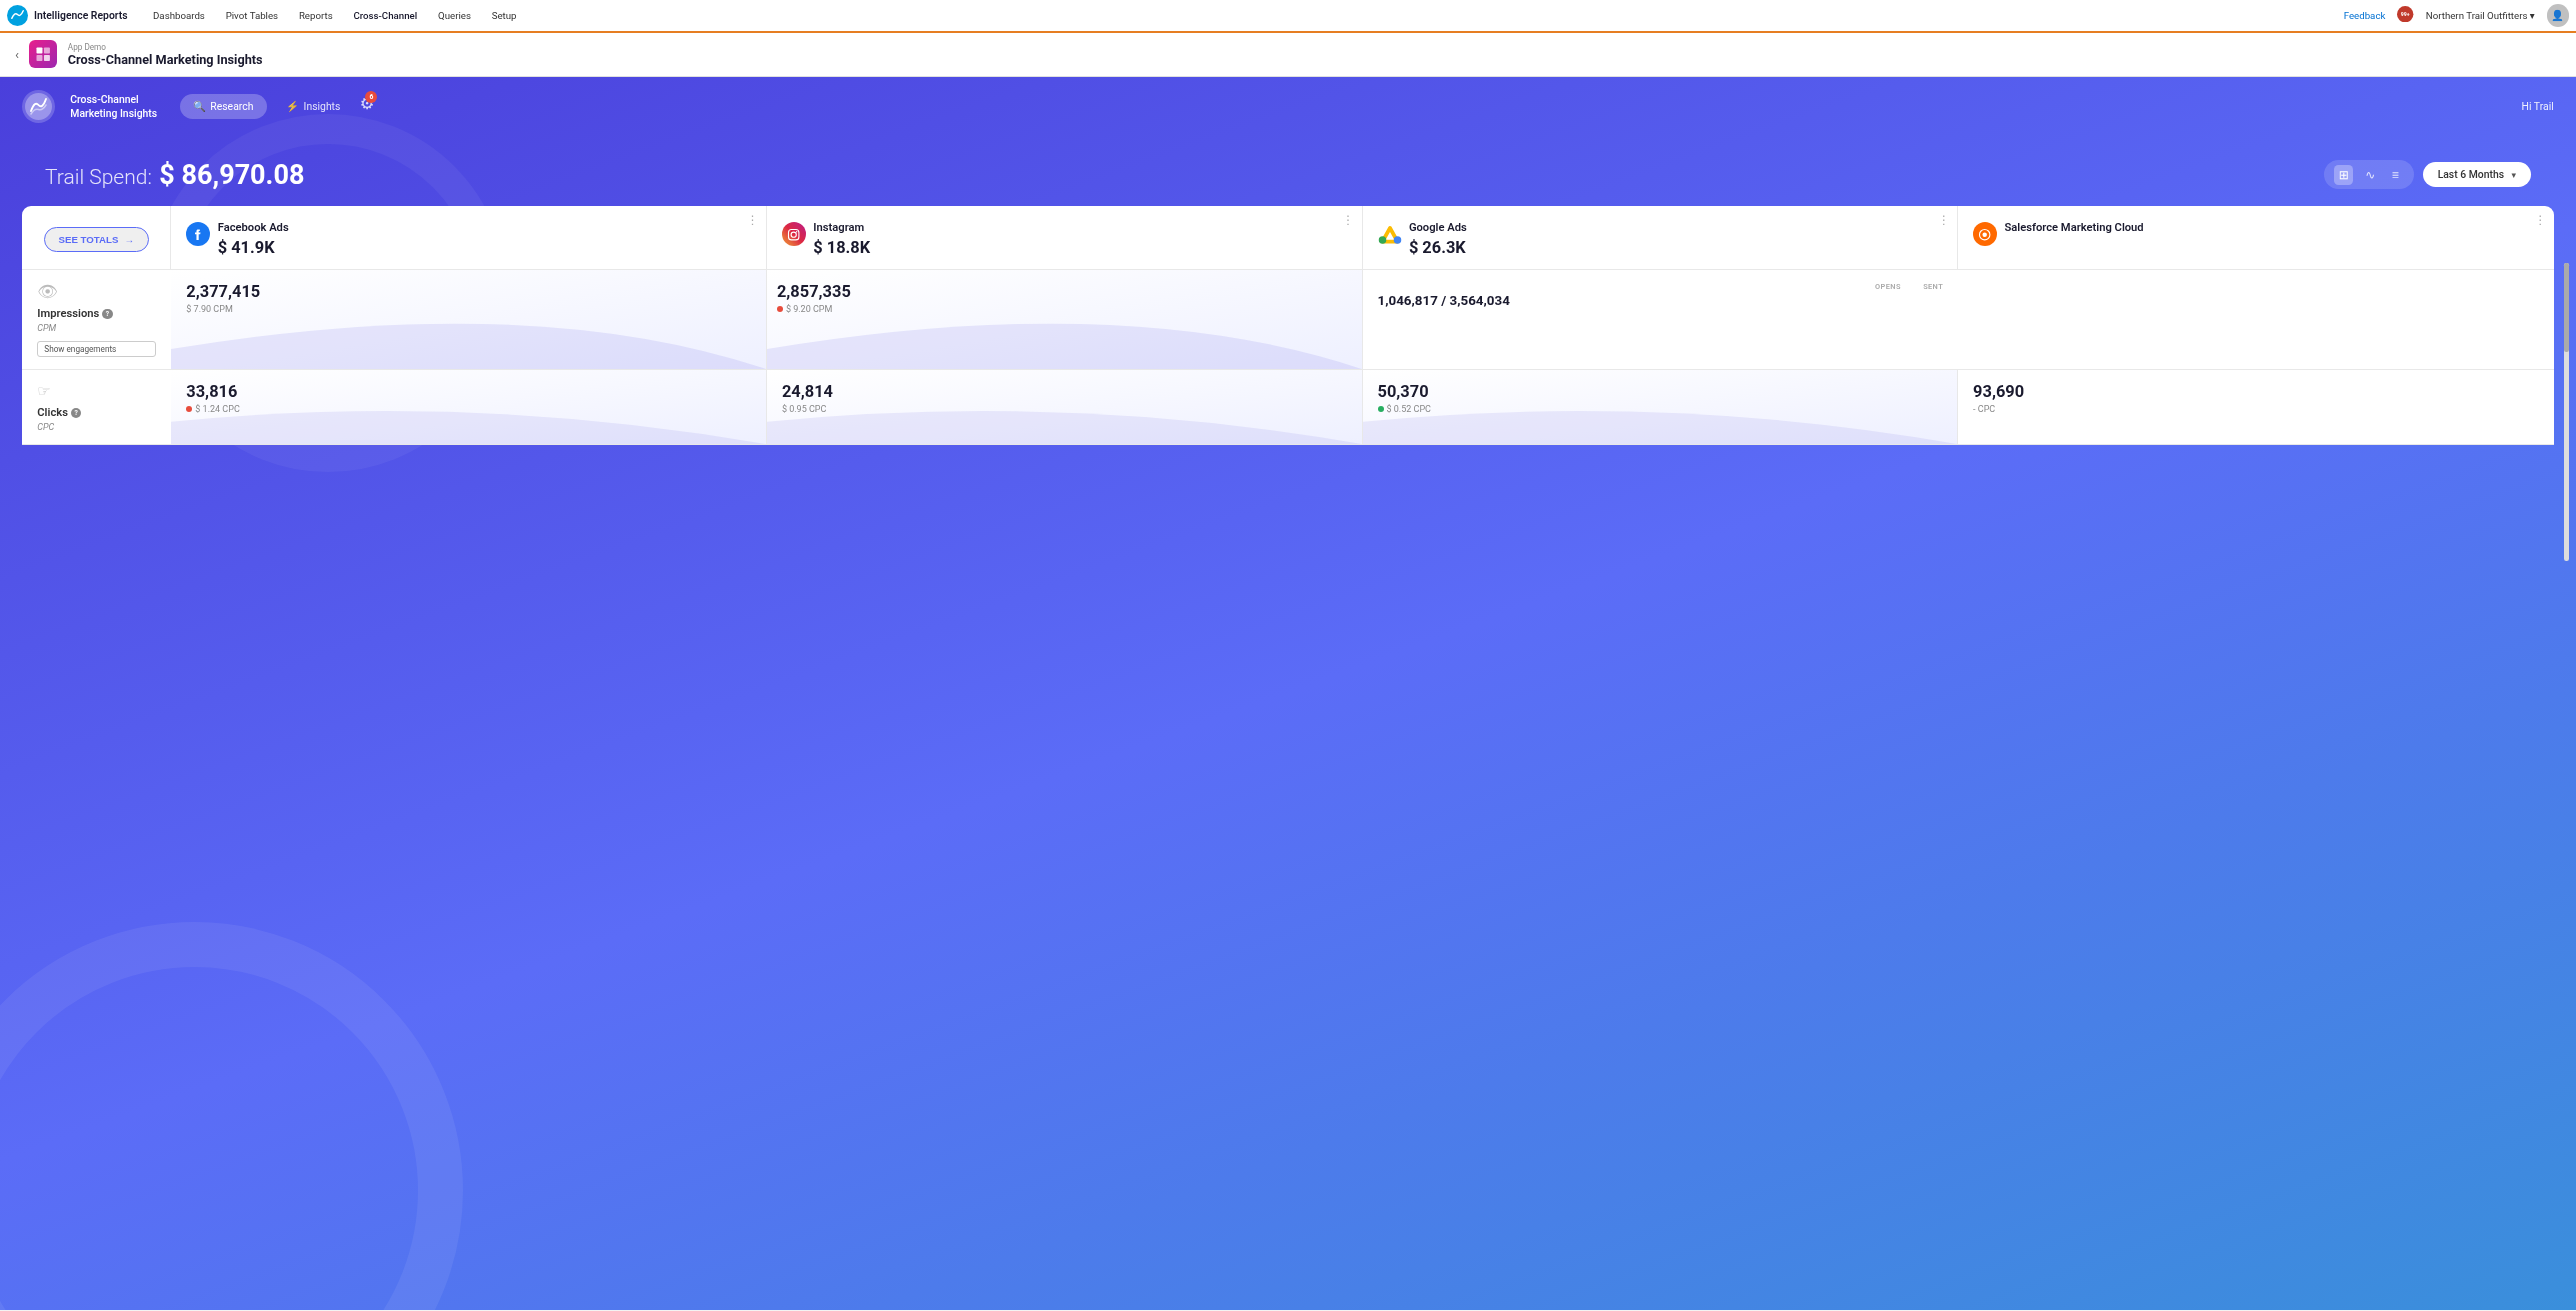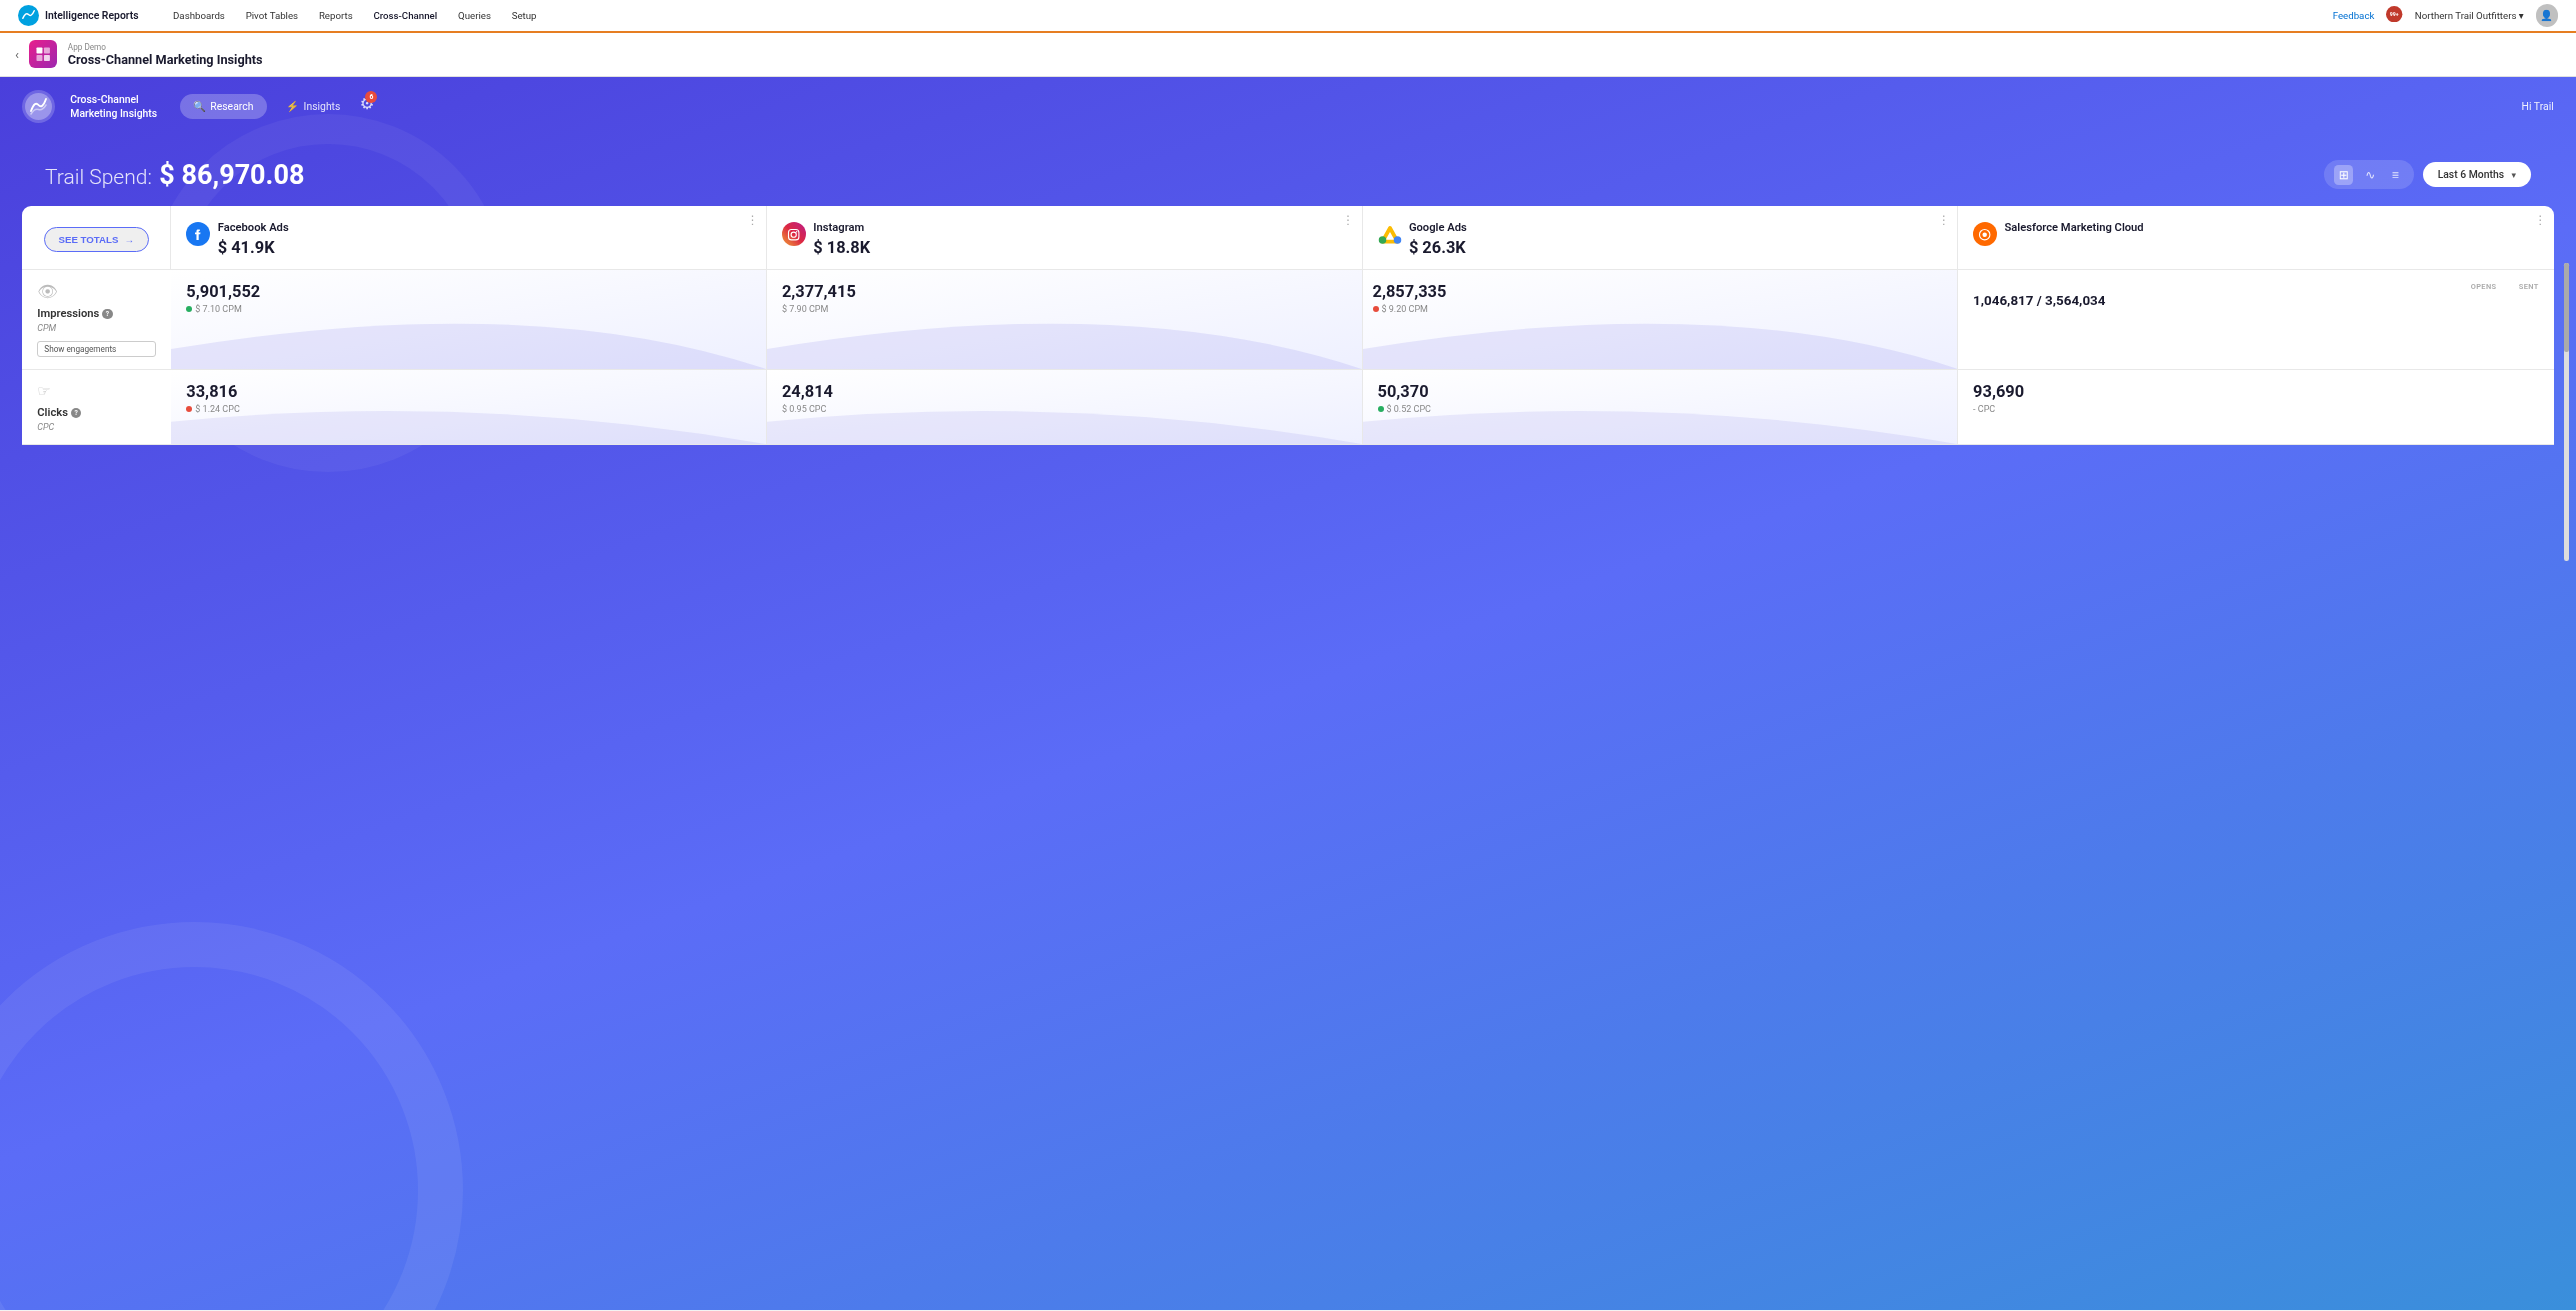--- a/index.html
+++ b/index.html
@@ -5,22 +5,22 @@
     * { box-sizing: border-box; margin: 0; padding: 0; }
     body { font-family: -apple-system, BlinkMacSystemFont, 'Segoe UI', Roboto, sans-serif; background: #f3f3f3; overflow: hidden; }
 
     
     .top-nav {
       background: #fff;
       border-bottom: 2.2px solid #e67e22;
       height: 33px;
       display: flex;
       align-items: center;
-      padding: 0 18px;
-      gap: 9px;
+      padding: 0 7px;
+      gap: 0;
       position: relative;
       z-index: 10;
     }
     .nav-logo {
       display: flex;
       align-items: center;
       gap: 6px;
       margin-right: 15px;
     }
     .nav-logo-icon {
@@ -655,30 +655,20 @@
       <div class="row-label-cell">
         <span class="row-label-icon">👁</span>
         <div class="row-label-title">
           <span>Impressions</span>
           <span class="info-icon">?</span>
         </div>
         <div class="row-label-sub">CPM</div>
         <div class="show-engagements">Show engagements</div>
       </div>
 
-      <div class="table-data-cell" style="background: linear-gradient(to bottom right, #fff, #eef0ff);">
-        <svg class="cell-curve" viewBox="0 0 200 100" preserveAspectRatio="none">
-            <path d="M200,100 Q120,20 0,80 L0,100 Z" fill="rgba(90,80,220,0.12)"></path>
-          </svg>
-        <div class="metric-value">5,901,552</div>
-        <div class="metric-sub">
-          <span class="dot green"></span>
-          <span>$ 7.10 CPM</span>
-        </div>
-      </div>
 
       <div class="table-data-cell" style="background: linear-gradient(to bottom right, #fff, #eef0ff);">
         <svg class="cell-curve" viewBox="0 0 200 100" preserveAspectRatio="none">
             <path d="M200,100 Q120,20 0,80 L0,100 Z" fill="rgba(90,80,220,0.12)"></path>
           </svg>
         <div class="metric-value">2,377,415</div>
         <div class="metric-sub">
           <span>$ 7.90 CPM</span>
         </div>
       </div>

